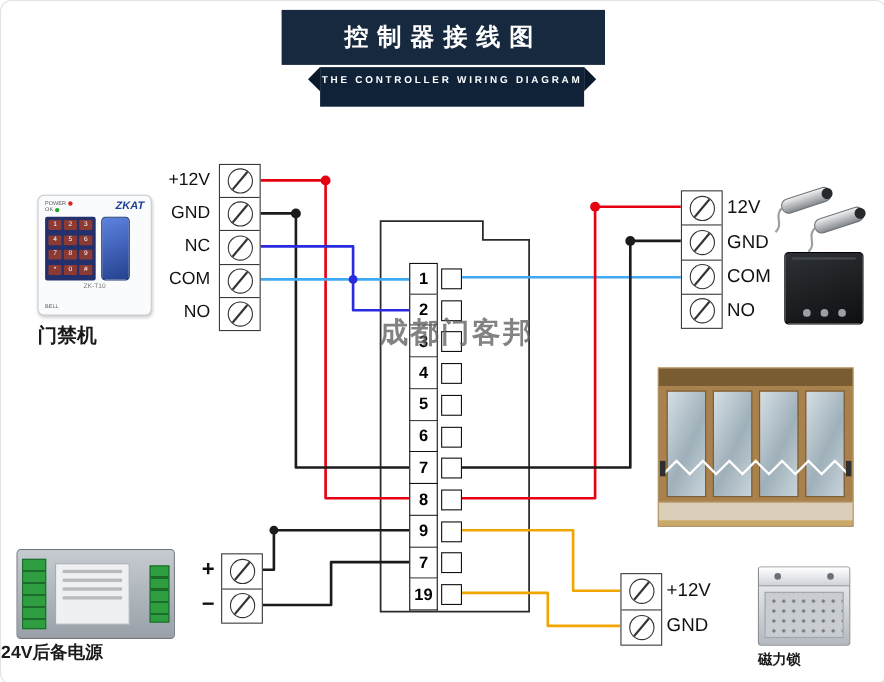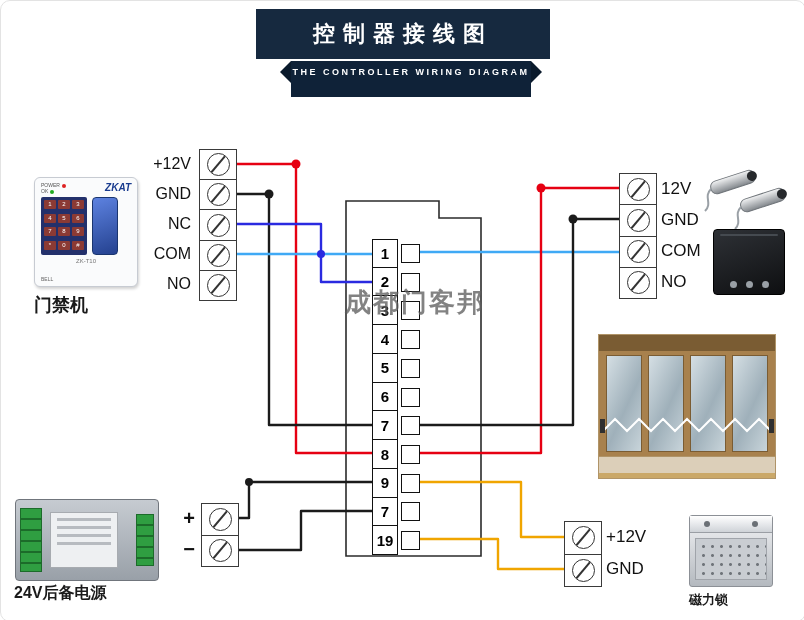--- a/index.html
+++ b/index.html
@@ -314,21 +314,21 @@
   <div class="bp">
     <div class="bp-conn bp-connL"></div>
     <div class="bp-conn bp-connR"></div>
     <div class="bp-sticker">
       <div class="bp-line"></div>
       <div class="bp-line"></div>
       <div class="bp-line"></div>
       <div class="bp-line"></div>
     </div>
   </div>
-  <div class="cap" style="left:13px;top:582px;width:154px;font-size:16px;font-weight:600;">24V后备电源</div>
+  <div class="cap" style="left:0;top:582px;width:154px;font-size:16px;font-weight:600;">24V后备电源</div>
 
   <div class="lockdev">
     <div class="lock-plate">
       <i style="left:14px;"></i>
       <i style="right:14px;"></i>
     </div>
     <div class="lock-face"></div>
   </div>
   <div class="cap" style="left:688px;top:590px;width:82px;font-size:13px;">磁力锁</div>
 

